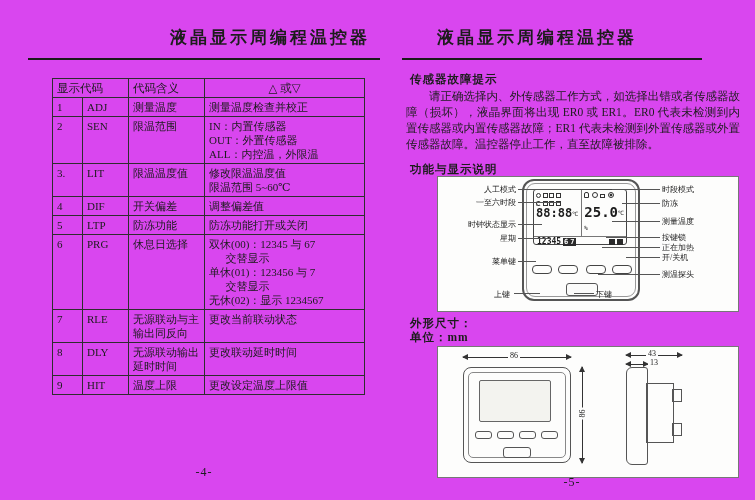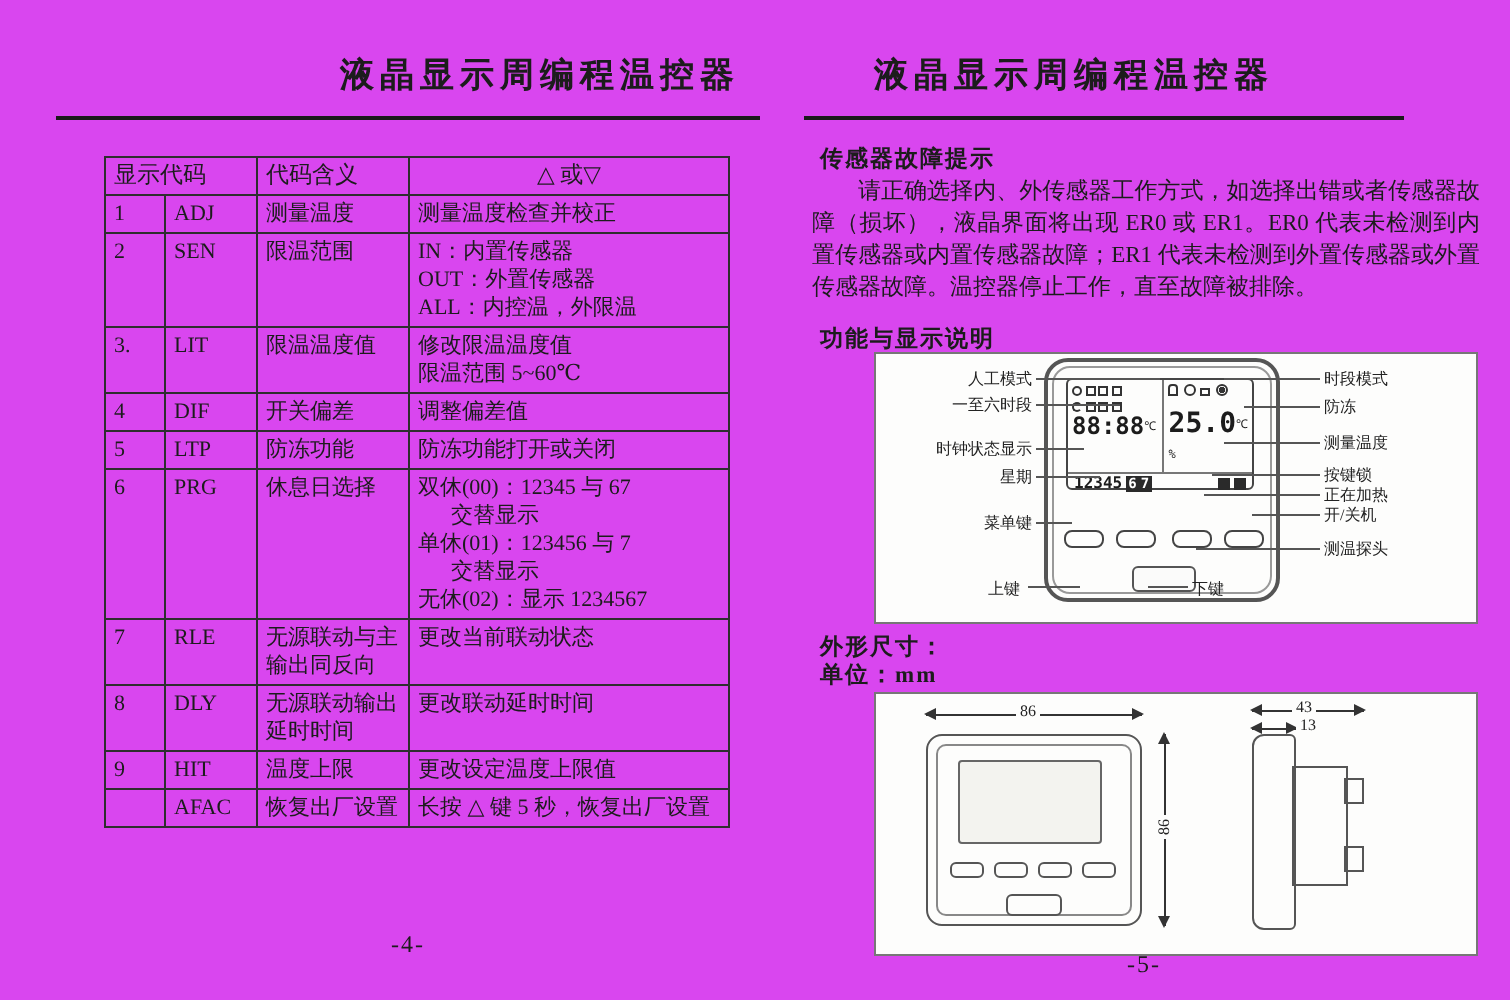--- a/index.html
+++ b/index.html
@@ -161,26 +161,20 @@
             <td class="c-num">8</td>
             <td class="c-code">DLY</td>
             <td class="c-meaning">无源联动输出延时时间</td>
             <td class="c-desc">更改联动延时时间</td>
           </tr>
           <tr>
             <td class="c-num">9</td>
             <td class="c-code">HIT</td>
             <td class="c-meaning">温度上限</td>
             <td class="c-desc">更改设定温度上限值</td>
-          </tr>
-          <tr>
-            <td class="c-num"></td>
-            <td class="c-code">AFAC</td>
-            <td class="c-meaning">恢复出厂设置</td>
-            <td class="c-desc">长按 △ 键 5 秒，恢复出厂设置</td>
           </tr>
         </tbody>
     </table>
 
     <div class="page-footer" style="bottom:2px;">-4-</div>
   </div>
 
   <div class="page" style="left:402px;top:20px;width:340px;height:470px;">
     <div class="page-title" style="top:6px;left:35px;">液晶显示周编程温控器</div>
     <div class="title-rule" style="top:38px;left:0;width:300px;"></div>

